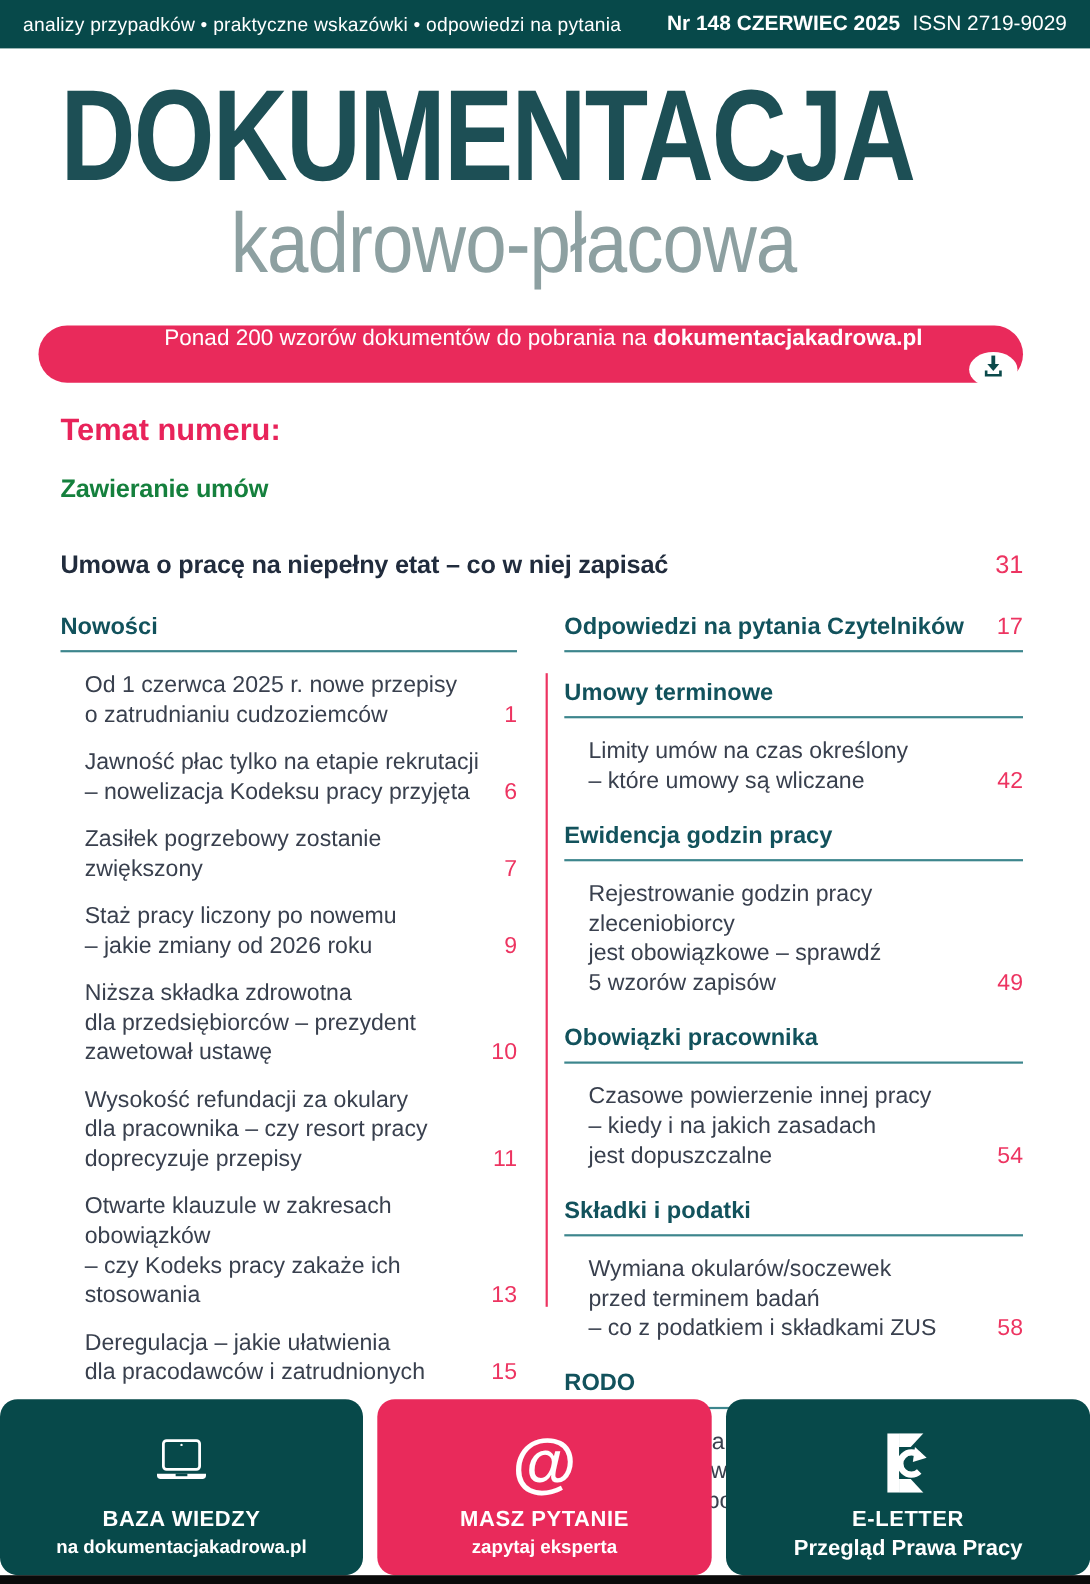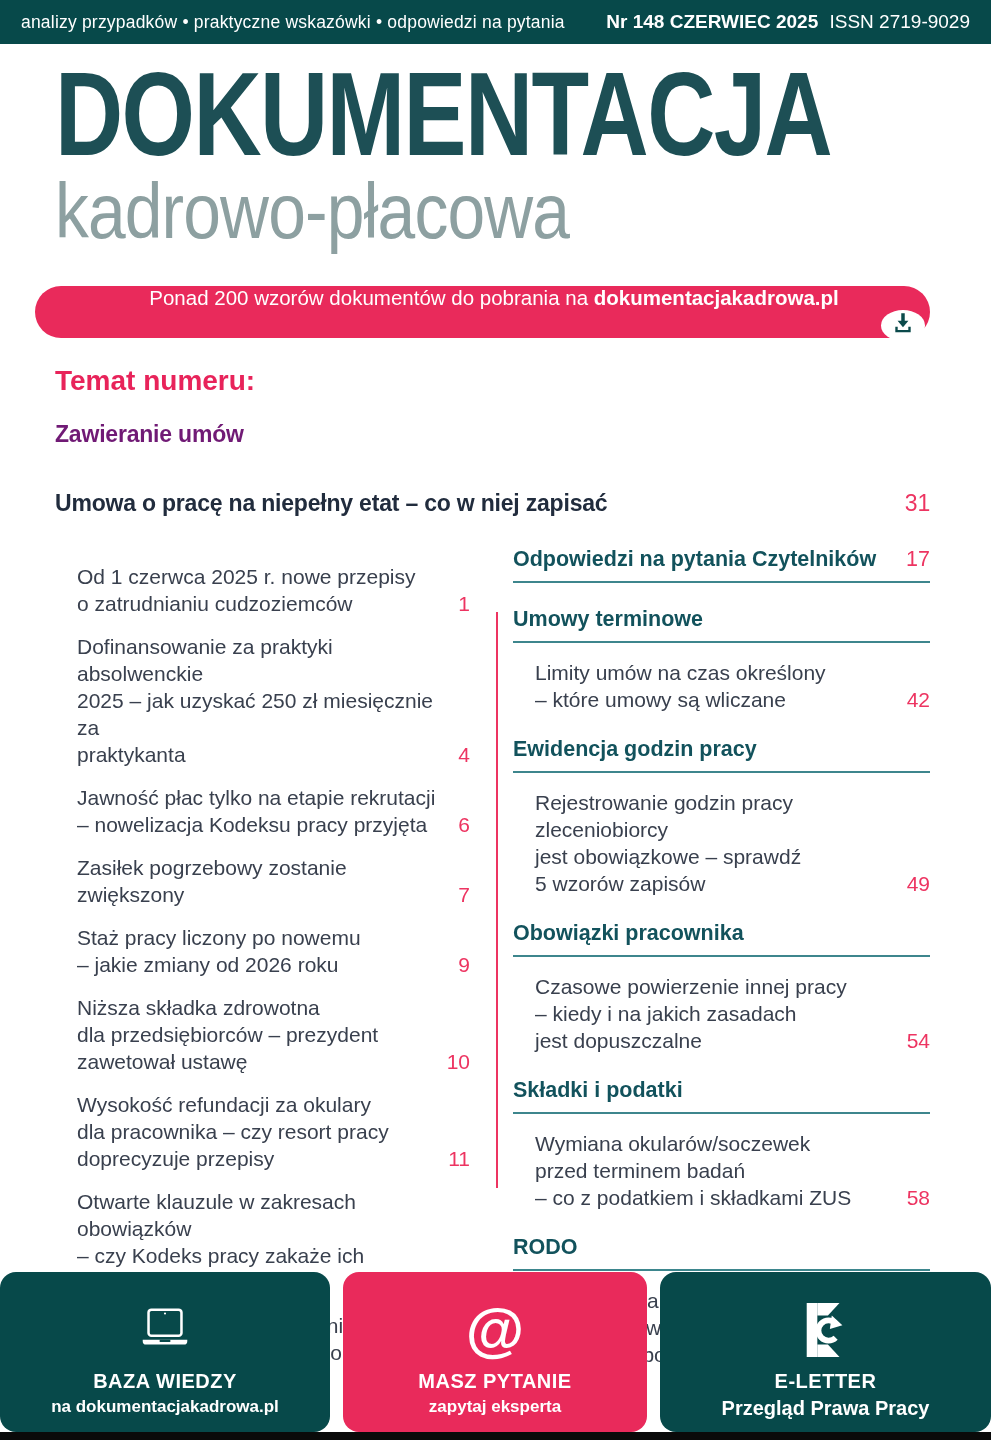--- a/index.html
+++ b/index.html
@@ -8,35 +8,35 @@
   .page { position:relative; width:991px; height:1440px; background:#ffffff; overflow:hidden; margin:0 auto; }
 
   
   .topbar { height:44px; background:#07494a; display:flex; justify-content:space-between; align-items:center; padding:0 21px; }
   .topbar .tagline { color:#ffffff; font-size:17.5px; letter-spacing:.2px; }
   .topbar .issue-wrap { color:#ffffff; font-size:19px; white-space:nowrap; }
   .topbar .issue { font-weight:700;text-align:right; }
   .topbar .issn { font-weight:400; margin-left:6px; }
 
   
-  .masthead { padding:16px 0 0 55px; }
+  .masthead { padding:26px 0 0 55px;text-align:center; }
   .m-title { display:block; font-size:118px; font-weight:800; color:#1d4f55; letter-spacing:-2px; line-height:.92;
              transform:scaleX(.8); transform-origin:left bottom; white-space:nowrap; }
   .m-sub { display:block; font-size:77px; font-weight:400; color:#8da0a1; letter-spacing:-1px; line-height:1.0; margin-top:4px;
            transform:scaleX(.88); transform-origin:left top; white-space:nowrap; }
 
   
   .banner { margin:36px 61px 0 35px; height:52px; border-radius:26px; background:#e92a5b; display:flex; align-items:center;
             padding:0 5px 0 28px; color:#ffffff; font-size:20.5px;flex-direction:column; }
   .banner b { font-weight:700; }
   .banner-circle { width:44px; height:44px; border-radius:50%; background:#ffffff; margin-left:auto; display:flex; align-items:center; justify-content:center; }
 
   
   .kicker { margin:27px 0 0 55px; font-size:28px; font-weight:800; color:#e8235a; }
-  .lead-section { margin:24px 0 0 55px; font-size:23px; font-weight:800; color:#701a75; letter-spacing:-.2px; }
+  .lead-section { margin:24px 0 0 55px; font-size:23px; font-weight:800; color:#15803d; letter-spacing:-.2px; }
   .lead-row { margin:18px 61px 0 55px; display:flex; align-items:baseline; font-size:23px; font-weight:800; color:#212c3d; letter-spacing:-.2px; }
   .lead-row .pg { margin-left:12px;margin-top:24px; }
 
   
   .columns { margin:30px 61px 0 55px; display:flex; }
   .col-left { width:415px; flex:0 0 415px; }
   .col-gap { width:43px; flex:0 0 43px; }
   .col-right { flex:1; min-width:0; }
 
   .col-header { display:flex; align-items:baseline; font-size:21.5px; font-weight:800; color:#12525c;
@@ -101,31 +101,28 @@
   <div class="kicker">Temat numeru:</div>
   <div class="lead-section">Zawieranie umów</div>
   <div class="lead-row">
     <span style="flex:1">Umowa o pracę na niepełny etat – co w niej zapisać</span>
     <span class="pg">31</span>
   </div>
 
   <div class="columns">
 
     <div class="col-left">
+      <div class="col-header">
+        <span class="hdr-label">Nowości</span>
+      </div>
 
       <div class="toc-item">
         <span class="toc-item-text">Od 1 czerwca 2025 r. nowe przepisy
 o zatrudnianiu cudzoziemców</span>
         <span class="pg">1</span>
-      </div>
-      <div class="toc-item">
-        <span class="toc-item-text">Dofinansowanie za praktyki absolwenckie
-2025 – jak uzyskać 250 zł miesięcznie za
-praktykanta</span>
-        <span class="pg">4</span>
       </div>
       <div class="toc-item">
         <span class="toc-item-text">Jawność płac tylko na etapie rekrutacji
 – nowelizacja Kodeksu pracy przyjęta</span>
         <span class="pg">6</span>
       </div>
       <div class="toc-item">
         <span class="toc-item-text">Zasiłek pogrzebowy zostanie zwiększony</span>
         <span class="pg">7</span>
       </div>

